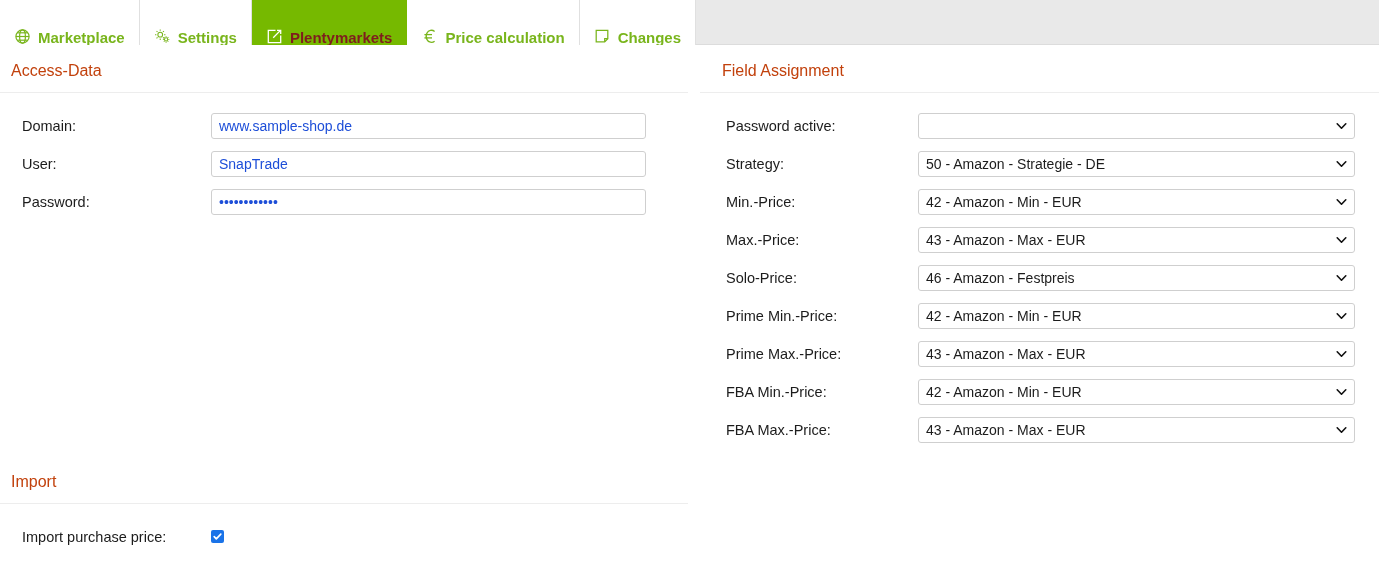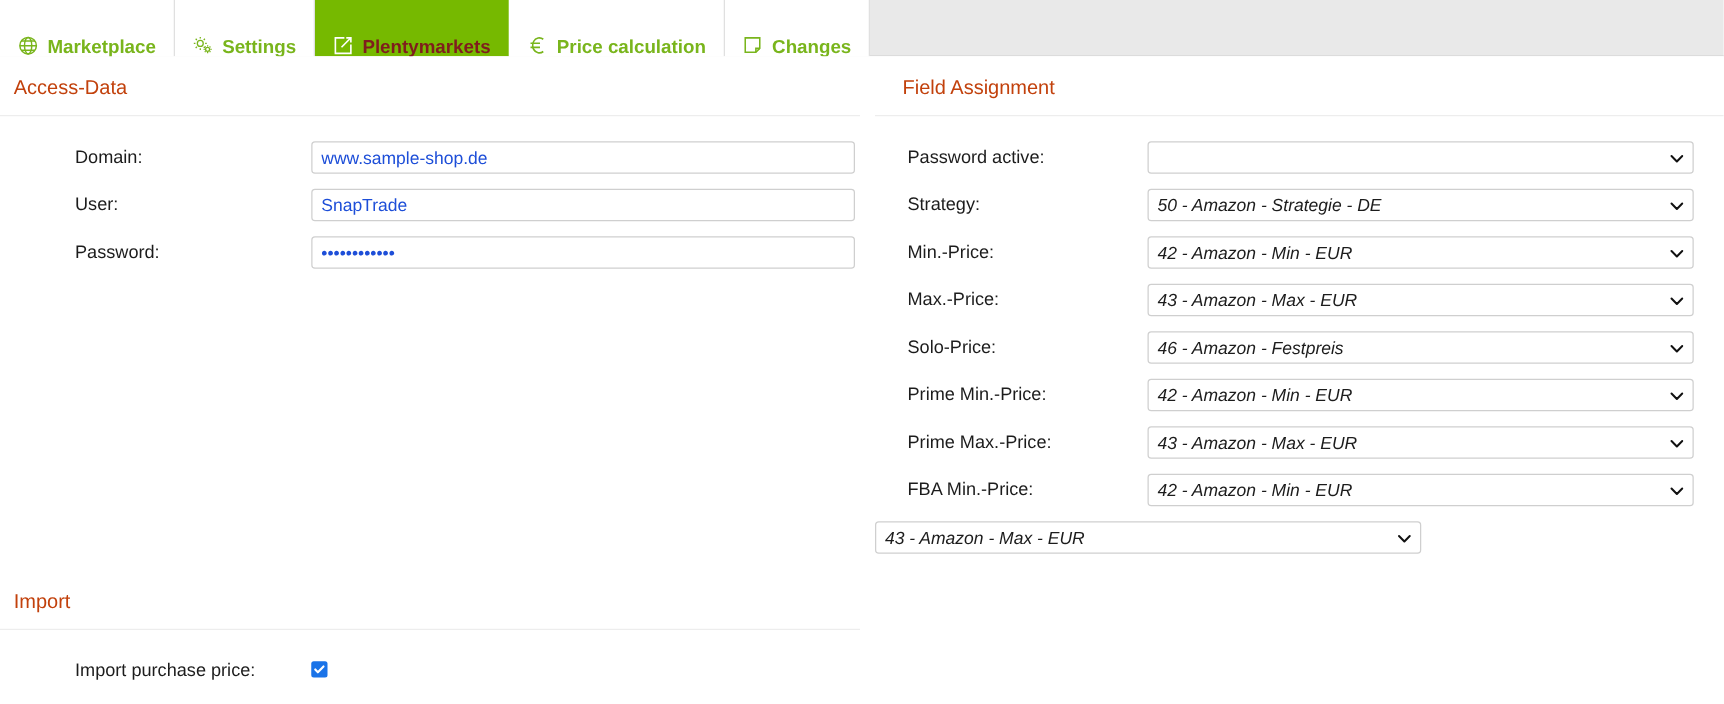--- a/index.html
+++ b/index.html
@@ -87,21 +87,21 @@
     align-items: center;
     height: 38px;
   }
   .row .lbl {
     font-size: 14.5px;
     color: #1c1c1c;
     white-space: nowrap;
   }
 
   
-  .col-left .row .lbl  { width: 211px; padding-left: 22px; margin-left: 38px; }
+  .col-left .row .lbl  { width: 211px; padding-left: 22px; }
   .col-left .row .ctl  { width: 435px; }
 
   
   .col-right .row .lbl { width: 218px; padding-left: 26px; }
   .col-right .row .ctl { width: 437px; }
 
   input.txt {
     width: 100%;
     height: 26px;
     border: 1px solid #cfcfcf;
@@ -124,21 +124,20 @@
     background: #ffffff;
     padding: 0 24px 0 7px;
     font-family: "Liberation Sans", sans-serif;
     font-size: 14px;
     color: #1c1c1c;
     appearance: none;
     -webkit-appearance: none;
     -moz-appearance: none;
     outline: none;
     line-height: 24px;
-    font-style: italic;
   }
   .selwrap .chev {
     position: absolute;
     right: 8px;
     top: 50%;
     transform: translateY(-50%);
     pointer-events: none;
     width: 11px;
     height: 8px;
     display: block;
@@ -387,20 +386,21 @@
               <option>42 - Amazon - Min - EUR</option>
             </select>
             <svg class="chev" viewBox="0 0 11 8" fill="none" stroke="#111111" stroke-width="1.6" stroke-linecap="round" stroke-linejoin="round">
               <path d="M1.2 1.8L5.5 6.2L9.8 1.8"></path>
             </svg>
           </span>
         </div>
       </div>
 
       <div class="row">
+        <div class="lbl">FBA Max.-Price:</div>
         <div class="ctl">
           <span class="selwrap">
             <select>
               <option>43 - Amazon - Max - EUR</option>
             </select>
             <svg class="chev" viewBox="0 0 11 8" fill="none" stroke="#111111" stroke-width="1.6" stroke-linecap="round" stroke-linejoin="round">
               <path d="M1.2 1.8L5.5 6.2L9.8 1.8"></path>
             </svg>
           </span>
         </div>

